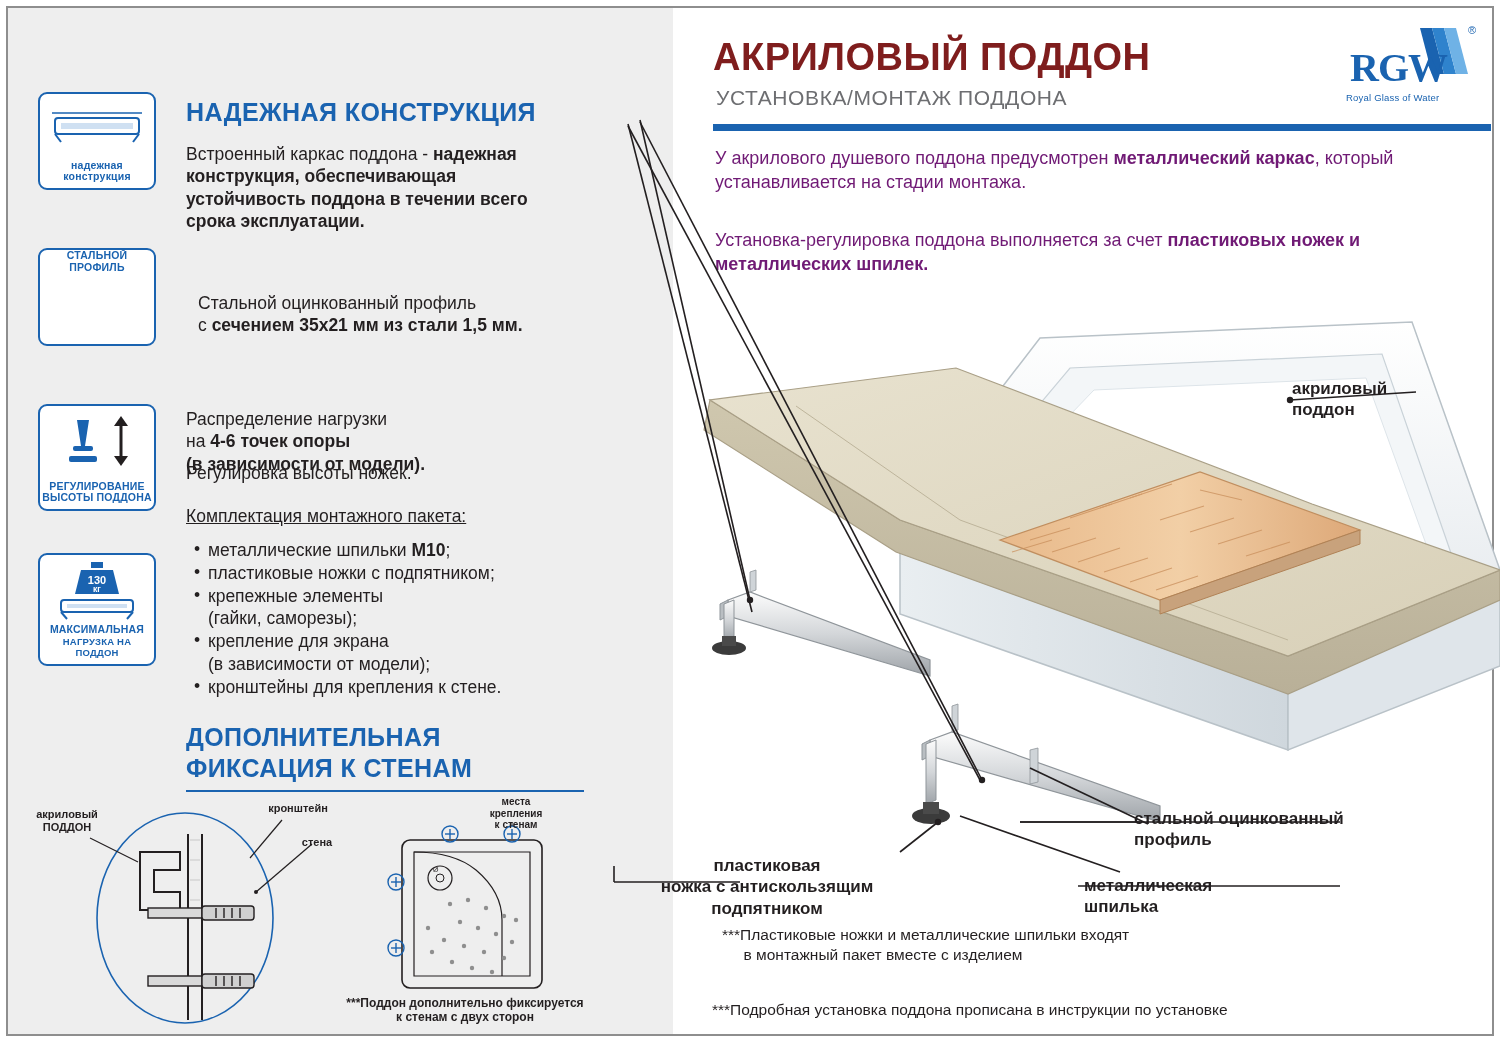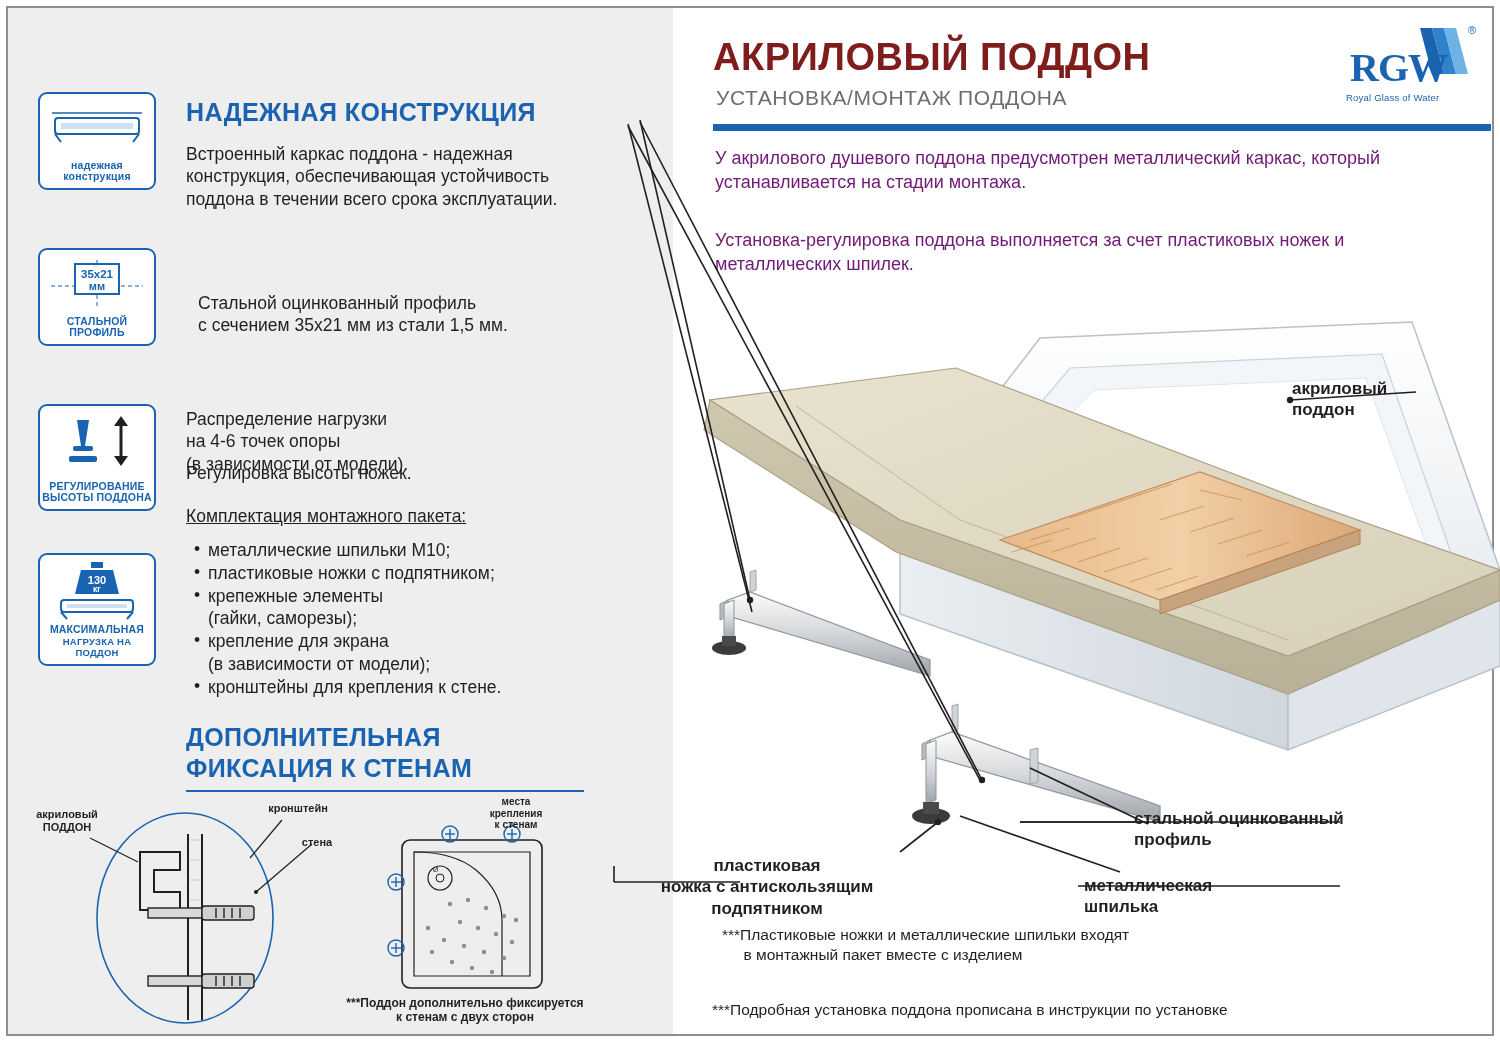--- a/index.html
+++ b/index.html
@@ -54,21 +54,21 @@
   #p3{left:186px;top:408px;width:320px;}
   #p4{left:186px;top:462px;width:330px;}
   #p5{left:186px;top:505px;width:330px;text-decoration:underline;}
   .ul{
     position:absolute;left:186px;top:531px;width:420px;
     font-size:17.5px;line-height:1.30;margin:8px;padding:0;list-style:none;
   }
   .ul li{position:relative;padding-left:14px;}
   .ul li:before{content:"•";position:absolute;left:0;top:-1px;}
   .ul li span.ind{display:block;padding-left:0;}
-  b{font-weight:normal;}
+  b{font-weight:bold;}
 
   
   .hr-blue{position:absolute;left:186px;top:790px;width:398px;height:2px;background:#1a63b0;}
 
   
   .fixblock{position:absolute;left:20px;top:800px;width:630px;height:230px;}
   .lbl{position:absolute;font-size:11px;font-weight:bold;color:#231f20;line-height:1.15;text-align:center;}
   .lbl.small{font-size:10px;}
   .note-small{
     position:absolute;font-size:12px;font-weight:bold;text-align:center;line-height:1.2;
@@ -128,29 +128,20 @@
         <rect x="12" y="19" width="72" height="6" fill="#cfe0f2"></rect>
         <line x1="6" y1="30" x2="12" y2="38" stroke="#1a63b0" stroke-width="2"></line>
         <line x1="90" y1="30" x2="84" y2="38" stroke="#1a63b0" stroke-width="2"></line>
         <line x1="3" y1="9" x2="93" y2="9" stroke="#1a63b0" stroke-width="1.4"></line>
       </svg>
     </div>
     <div class="cap">надежная<br>конструкция</div>
   </div>
 
   <div class="badge" id="badge2">
-    <div class="art">
-      <svg width="100" height="50" viewBox="0 0 100 50">
-        <line x1="50" y1="2" x2="50" y2="48" stroke="#1a63b0" stroke-width="1" stroke-dasharray="4 3"></line>
-        <line x1="4" y1="28" x2="96" y2="28" stroke="#1a63b0" stroke-width="1" stroke-dasharray="4 3"></line>
-        <rect x="28" y="6" width="44" height="30" fill="#ffffff" stroke="#1a63b0" stroke-width="2"></rect>
-        <text x="50" y="20" font-family="Liberation Sans, sans-serif" font-size="11.5" font-weight="bold" fill="#1a63b0" text-anchor="middle">35x21</text>
-        <text x="50" y="32" font-family="Liberation Sans, sans-serif" font-size="11" font-weight="bold" fill="#1a63b0" text-anchor="middle">мм</text>
-      </svg>
-    </div>
     <div class="cap">СТАЛЬНОЙ<br>ПРОФИЛЬ</div>
   </div>
 
   <div class="badge" id="badge3">
     <div class="art">
       <svg width="100" height="62" viewBox="0 0 100 62">
         <path d="M30 8 l12 0 -4 26 -4 0 z" fill="#1a63b0"></path>
         <rect x="26" y="34" width="20" height="5" rx="2" fill="#1a63b0"></rect>
         <rect x="22" y="44" width="28" height="6" rx="2" fill="#1a63b0"></rect>
         <line x1="74" y1="8" x2="74" y2="50" stroke="#231f20" stroke-width="3"></line>

